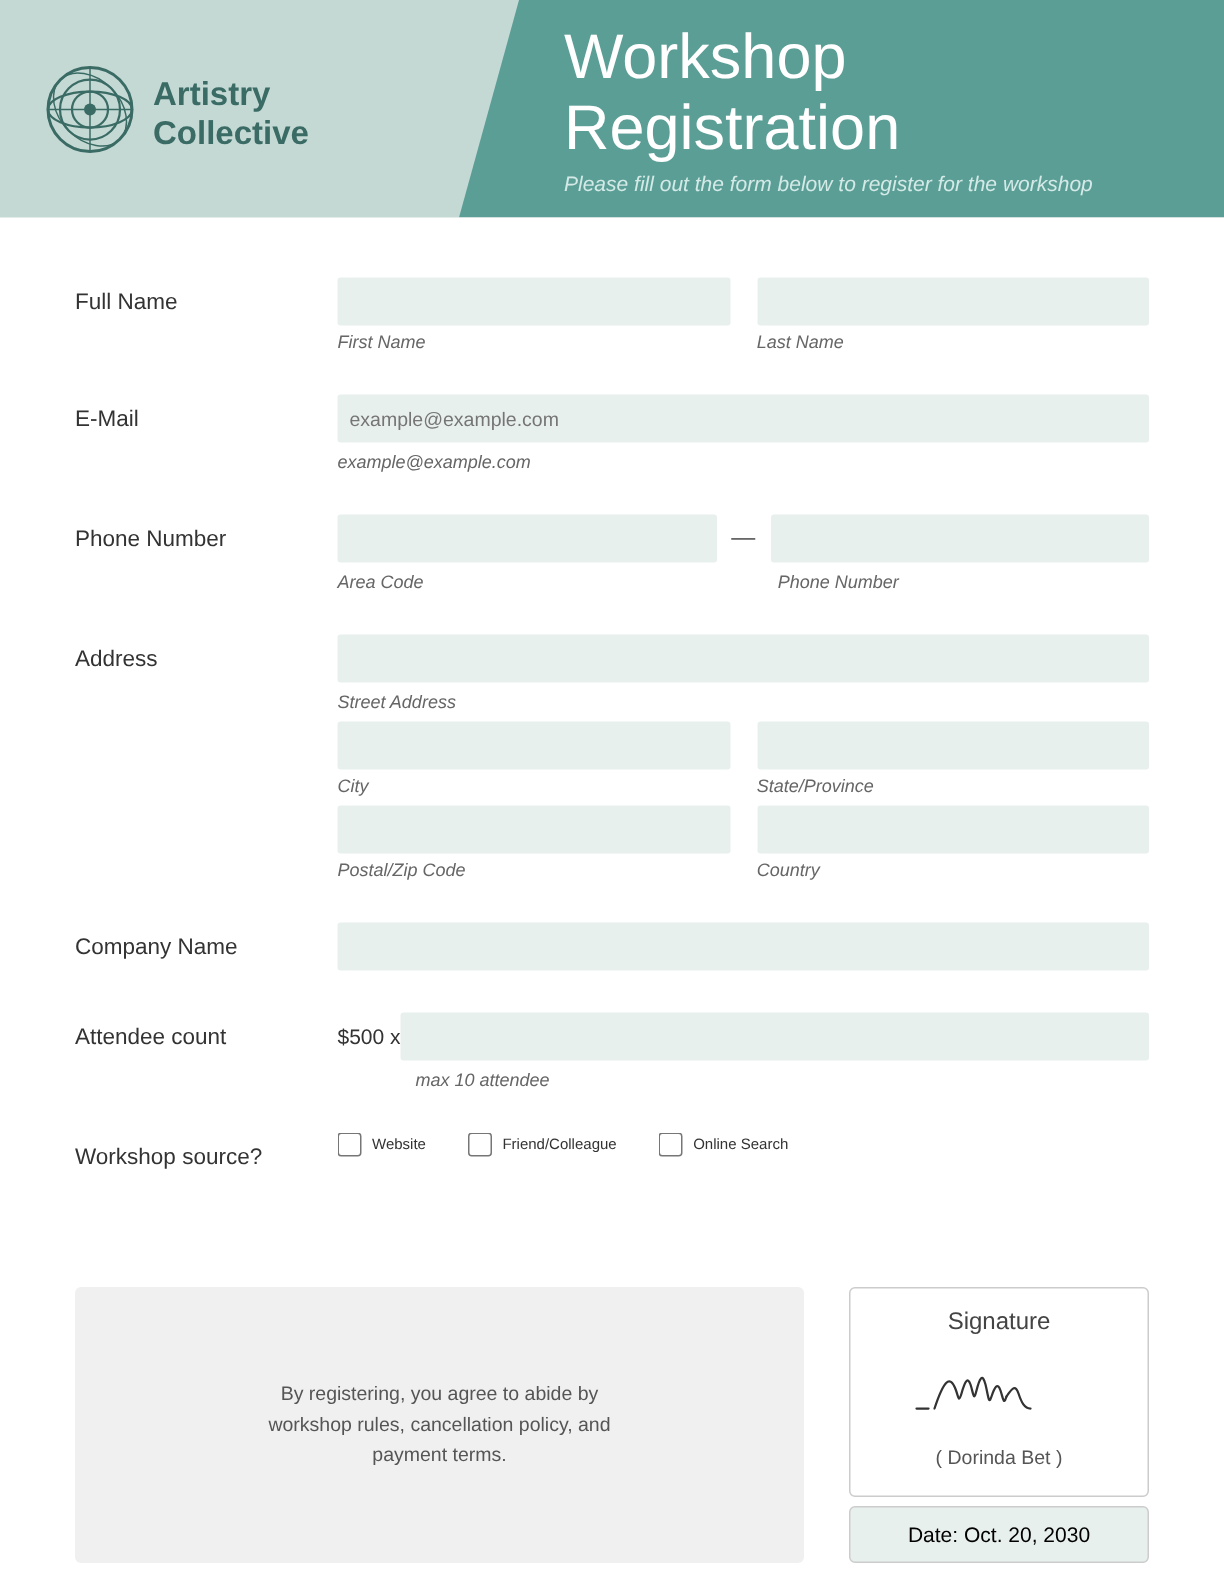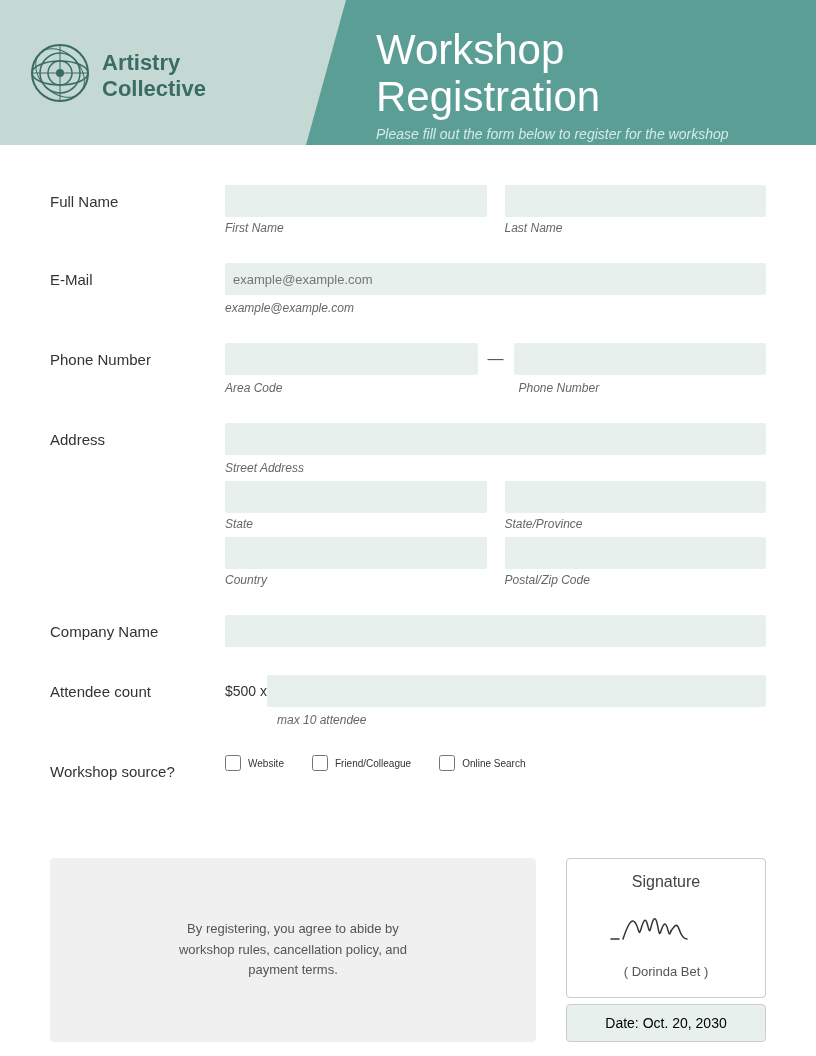--- a/index.html
+++ b/index.html
@@ -51,21 +51,20 @@
       position: absolute;
       right: 0;
       top: 0;
       width: 490px;
       height: 145px;
       display: flex;
       flex-direction: column;
       justify-content: center;
       padding-left: 50px;
       padding-right: 30px;
-      margin-top: 12px;
     }
     .header-title {
       font-size: 42px;
       font-weight: 300;
       color: #fff;
       line-height: 1.1;
     }
     .header-subtitle {
       font-size: 14px;
       color: #d4eae7;
@@ -333,35 +332,35 @@
   </div>
 
   <div class="form-row">
     <div class="form-label">Address</div>
     <div class="form-fields">
       <input type="text" style="width: 100%;">
       <span class="field-sublabel">Street Address</span>
       <div class="fields-row">
         <div class="field-group">
           <input type="text" style="">
-          <span class="field-sublabel">State</span>
+          <span class="field-sublabel">City</span>
         </div>
         <div class="field-group">
           <input type="text" style="">
           <span class="field-sublabel">State/Province</span>
         </div>
       </div>
       <div class="fields-row">
         <div class="field-group">
           <input type="text" style="">
+          <span class="field-sublabel">Postal/Zip Code</span>
+        </div>
+        <div class="field-group">
+          <input type="text" style="">
           <span class="field-sublabel">Country</span>
-        </div>
-        <div class="field-group">
-          <input type="text" style="">
-          <span class="field-sublabel">Postal/Zip Code</span>
         </div>
       </div>
     </div>
   </div>
 
   <div class="form-row">
     <div class="form-label">Company Name</div>
     <div class="form-fields">
       <input type="text" style="width: 100%;">
     </div>

